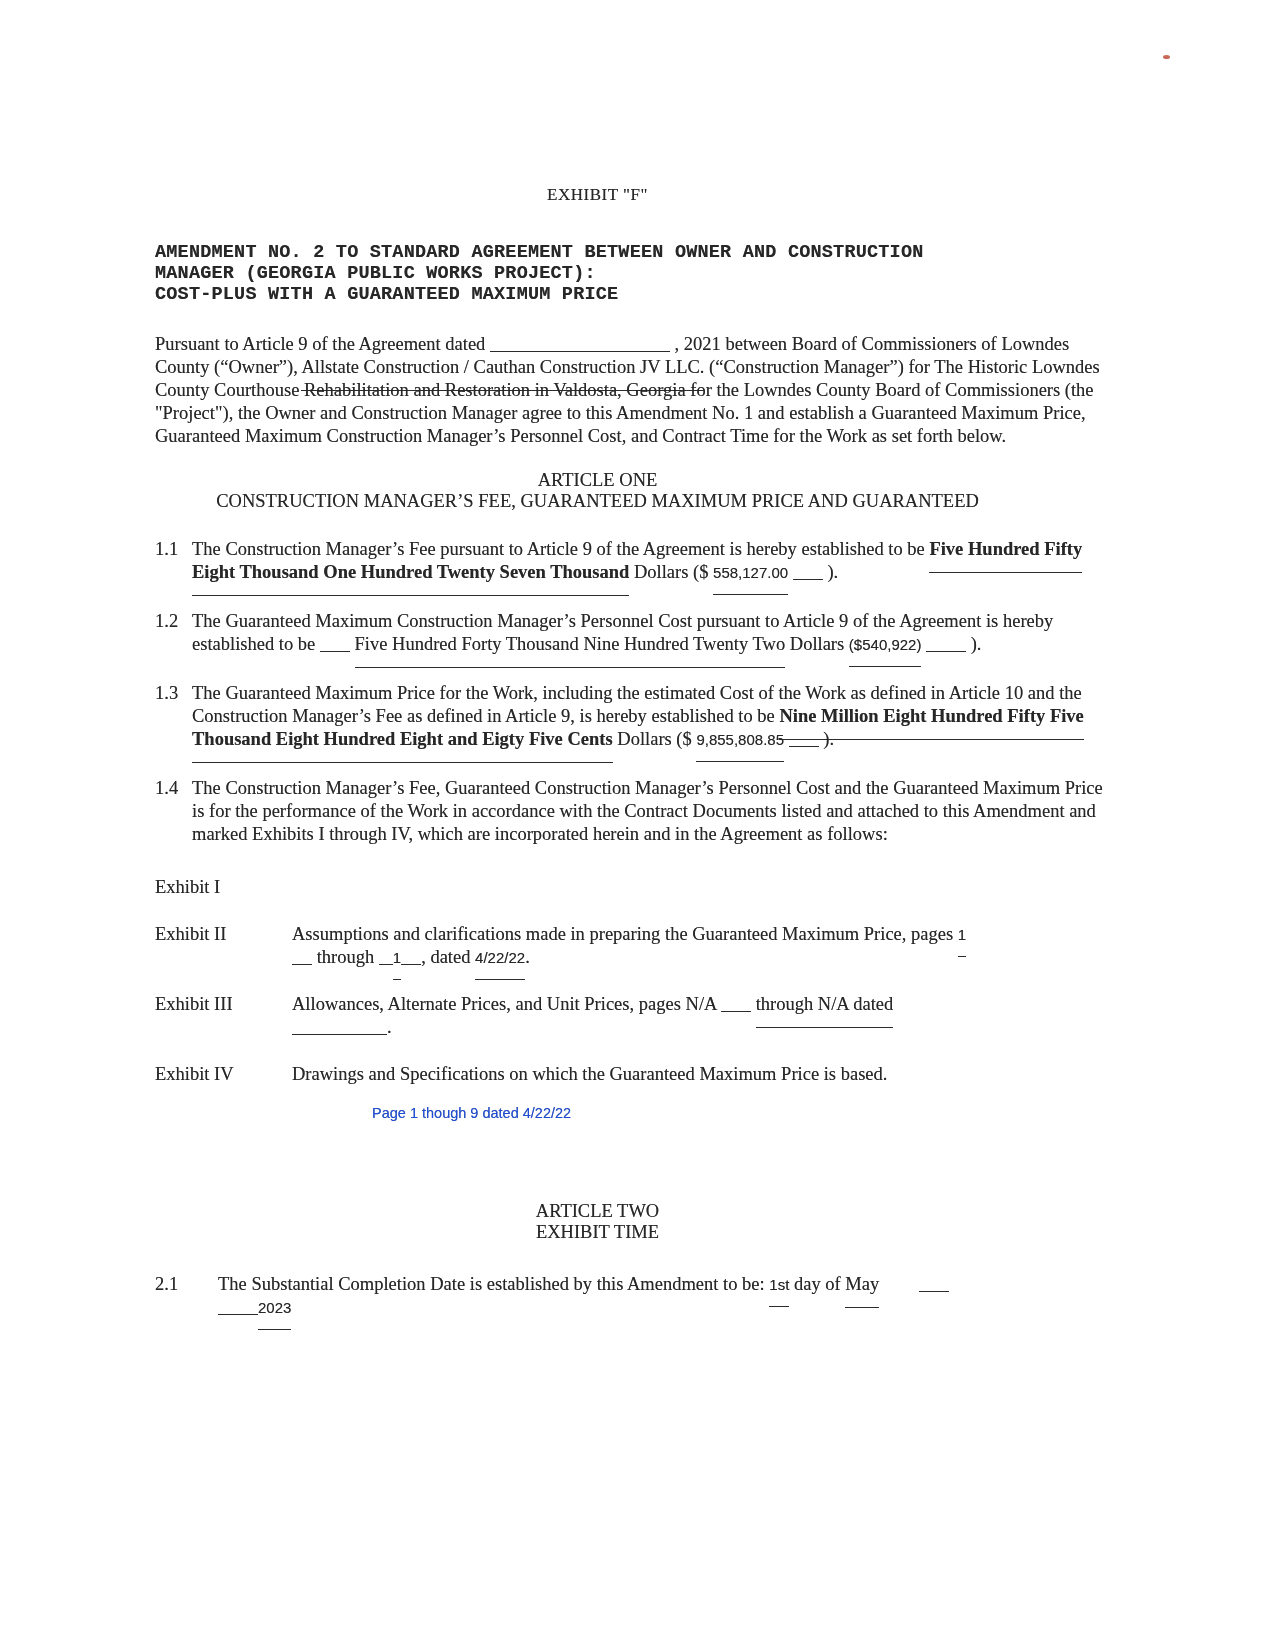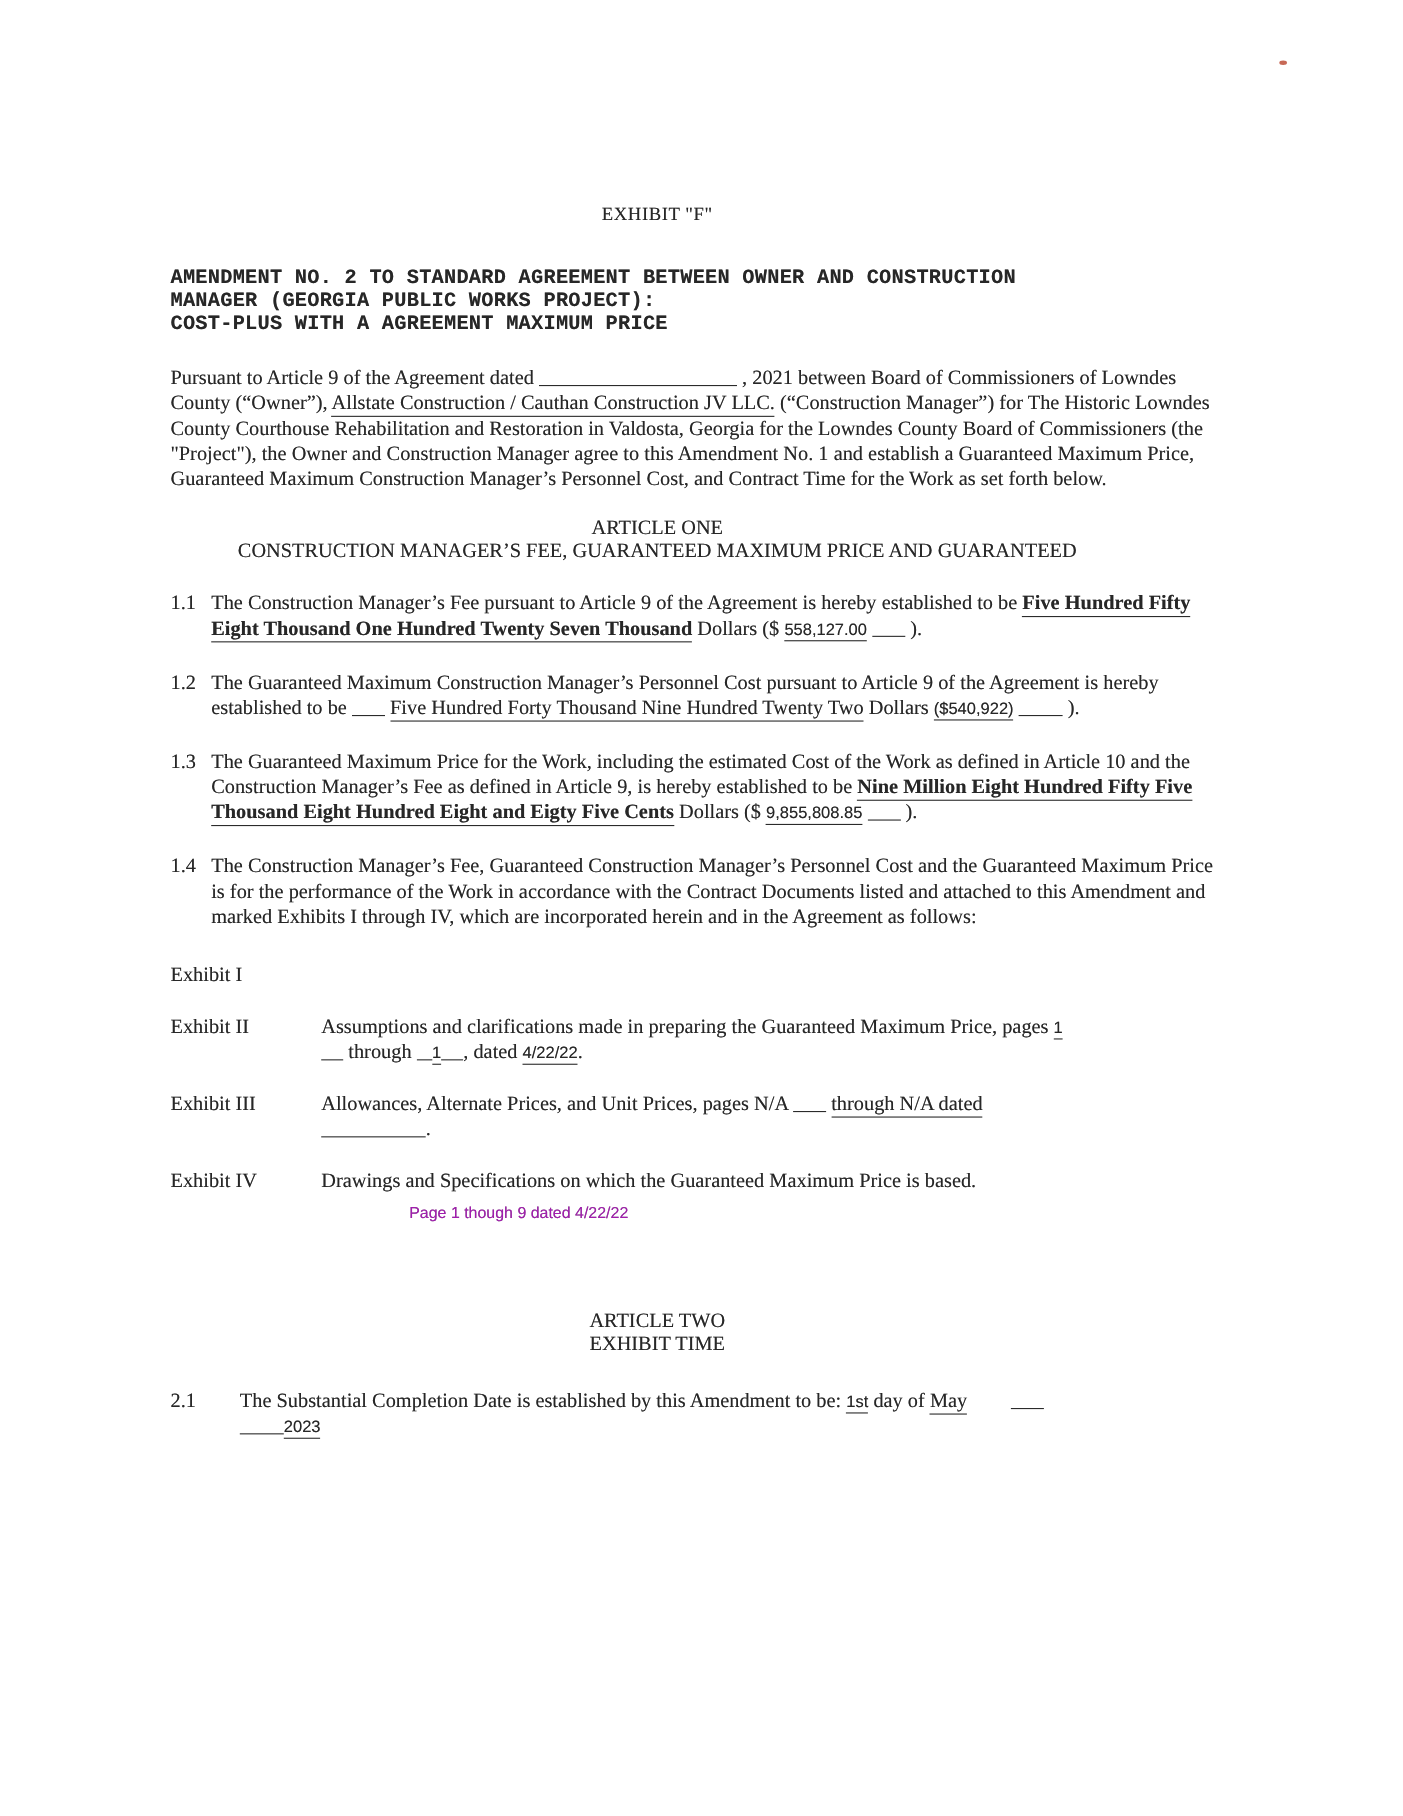--- a/index.html
+++ b/index.html
@@ -21,41 +21,41 @@
   .doc-title { text-align:left; font-weight:bold; margin-top:36px; font-size:18.5px; line-height:21px; padding-right:75px; letter-spacing:.2px;font-family:Liberation Mono, monospace; }
   .intro { margin-top:28px; text-align:left; }
   .article-head { text-align:center; font-weight:normal; margin-top:22px; font-size:18.5px; line-height:21px; padding-right:75px; }
   .clause { display:grid; grid-template-columns:37px 1fr; margin-top:26px; }
   .clause.wide-num { grid-template-columns:63px 1fr; }
   .clause .num { }
   .exhibit-row { display:grid; grid-template-columns:137px 1fr; margin-top:24px; }
   .exhibit-row.first { margin-top:30px; }
   .article-two { margin-top:76px; }
   .clause-2-1 { margin-top:30px; }
-  .u { border-bottom:1.2px solid #2b2b2b; padding-bottom:1px; }
+  .u { border-bottom:1.2px solid #2b2b2b; padding-bottom:13px; }
   .bold { font-weight:bold; }
   .fill { font-family:"Liberation Sans","DejaVu Sans",sans-serif; font-size:15px; }
   .blank { display:inline-block; border-bottom:1.2px solid #2b2b2b; height:14px; vertical-align:-2px; }
   .w14{width:14px}.w20{width:20px}.w30{width:30px}.w40{width:40px}.w45{width:45px}.w95{width:95px}.w180{width:180px}
-  .subnote { font-family:"Liberation Sans","DejaVu Sans",sans-serif; font-size:14.5px; margin-top:6px; margin-left:80px; color:#a21caf; }
+  .subnote { font-family:"Liberation Sans","DejaVu Sans",sans-serif; font-size:14.5px; margin-top:16px; margin-left:80px; color:#1d4ed8; }
   .line2 { display:block; }
 </style>
 </head>
 <body>
 
 <div class="page">
 
   <div class="artifact"></div>
 
   <div class="exhibit-header">EXHIBIT "F"</div>
 
   <div class="doc-title">
     <div>AMENDMENT NO. 2 TO STANDARD AGREEMENT BETWEEN OWNER AND CONSTRUCTION</div>
     <div>MANAGER (GEORGIA PUBLIC WORKS PROJECT):</div>
-    <div>COST-PLUS WITH A AGREEMENT MAXIMUM PRICE</div>
+    <div>COST-PLUS WITH A GUARANTEED MAXIMUM PRICE</div>
   </div>
 
   <p class="intro">
     <span>Pursuant to Article 9 of the Agreement dated</span>
     <span class="blank w180"></span>
     <span>, 2021 between Board of Commissioners of Lowndes County (“Owner”),</span>
     <span class="u">Allstate Construction / Cauthan Construction JV LLC.</span>
     <span>(“Construction Manager”) for The Historic Lowndes County Courthouse Rehabilitation and Restoration in Valdosta, Georgia for the Lowndes County Board of Commissioners (the "Project"), the Owner and Construction Manager agree to this Amendment No. 1 and establish a Guaranteed Maximum Price, Guaranteed Maximum Construction Manager’s Personnel Cost, and Contract Time for the Work as set forth below.</span>
   </p>
 

